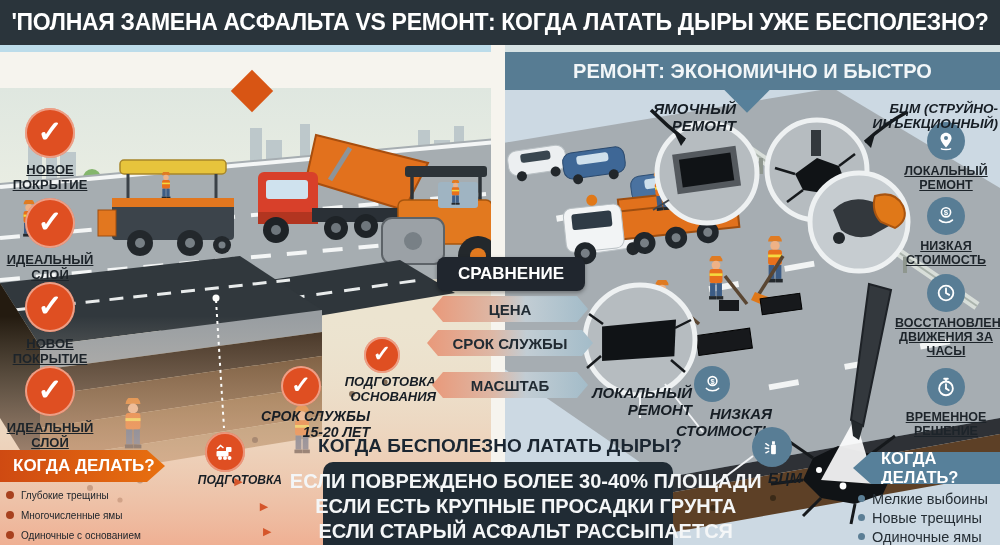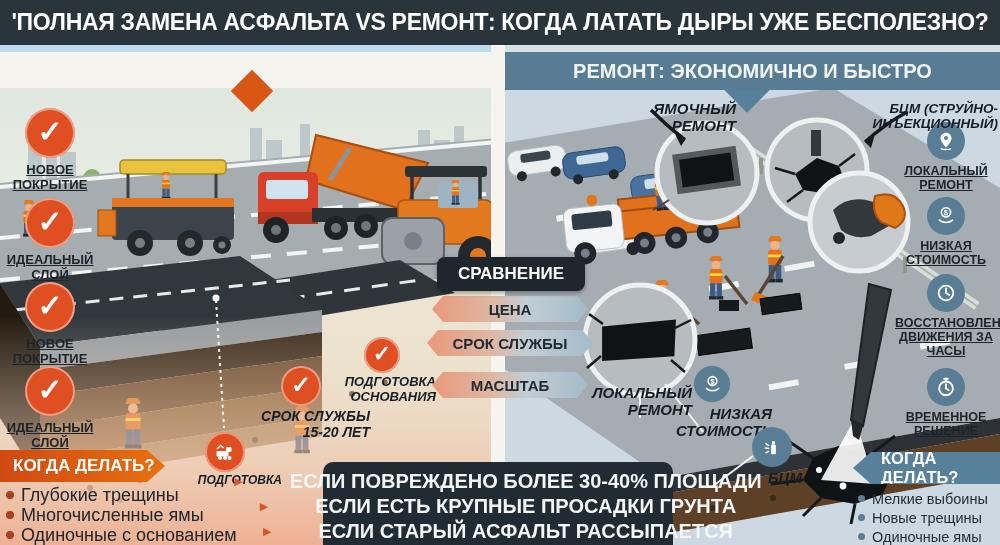--- a/index.html
+++ b/index.html
@@ -64,21 +64,21 @@
     color:#fff;font-weight:bold;font-size:17px;display:flex;align-items:center;
     padding-left:13px;box-sizing:border-box;z-index:6;}
   #when-left-list{left:6px;top:485px;width:240px;z-index:6;}
   #when-right-banner{left:853px;top:452px;width:147px;height:32px;background:#57809a;
     clip-path:polygon(18px 0,100% 0,100% 100%,18px 100%,0 50%);
     color:#fff;font-weight:bold;font-size:16.5px;display:flex;align-items:center;
     padding-left:28px;box-sizing:border-box;z-index:6;}
   #when-right-list{left:858px;top:489px;width:142px;z-index:6;}
   .bullet-row{display:flex;align-items:center;gap:7px;}
   #when-left-list .bullet-row{height:20px;}
-  #when-left-list .txt{font-size:18px;color:#20262c;}
+  #when-left-list .txt{font-size:10px;color:#20262c;}
   #when-left-list .dot{width:8px;height:8px;border-radius:50%;background:#a8411e;flex:0 0 8px;}
   #when-right-list .bullet-row{height:19px;}
   #when-right-list .txt{font-size:14.5px;color:#242d34;}
   #when-right-list .dot{width:7px;height:7px;border-radius:50%;background:#5b7e95;flex:0 0 7px;}
 
   
   .anno-label{font-weight:bold;color:#161d24;text-align:right;line-height:1.12;z-index:5;font-style:italic;}
   #prep-circle{left:205px;top:432px;width:40px;height:40px;border-radius:50%;background:#df4f22;
     display:flex;align-items:center;justify-content:center;z-index:5;
     box-shadow:0 0 0 2px rgba(255,255,255,.4) inset;}
@@ -476,20 +476,21 @@
   <div class="abs" id="baseprep-circle">
     <span class="check-circle">✓</span>
   </div>
   <div class="abs anno-label" id="baseprep-label">ПОДГОТОВКА ОСНОВАНИЯ</div>
 
   <div class="abs cmp-pill" style="left:432px;top:296px;width:156px">ЦЕНА</div>
   <div class="abs" id="cmp-box">СРАВНЕНИЕ</div>
   <div class="abs cmp-pill" style="left:427px;top:330px;width:166px">СРОК СЛУЖБЫ</div>
   <div class="abs cmp-pill" style="left:432px;top:372px;width:156px">МАСШТАБ</div>
 
+  <div class="abs" id="useless-title">КОГДА БЕСПОЛЕЗНО ЛАТАТЬ ДЫРЫ?</div>
   <div class="abs" id="useless-box">
     <div class="useless-row">
       <span class="tri">▶</span>
       <span class="txt">ЕСЛИ ПОВРЕЖДЕНО БОЛЕЕ 30-40% ПЛОЩАДИ</span>
     </div>
     <div class="useless-row">
       <span class="tri">▶</span>
       <span class="txt">ЕСЛИ ЕСТЬ КРУПНЫЕ ПРОСАДКИ ГРУНТА</span>
     </div>
     <div class="useless-row">

